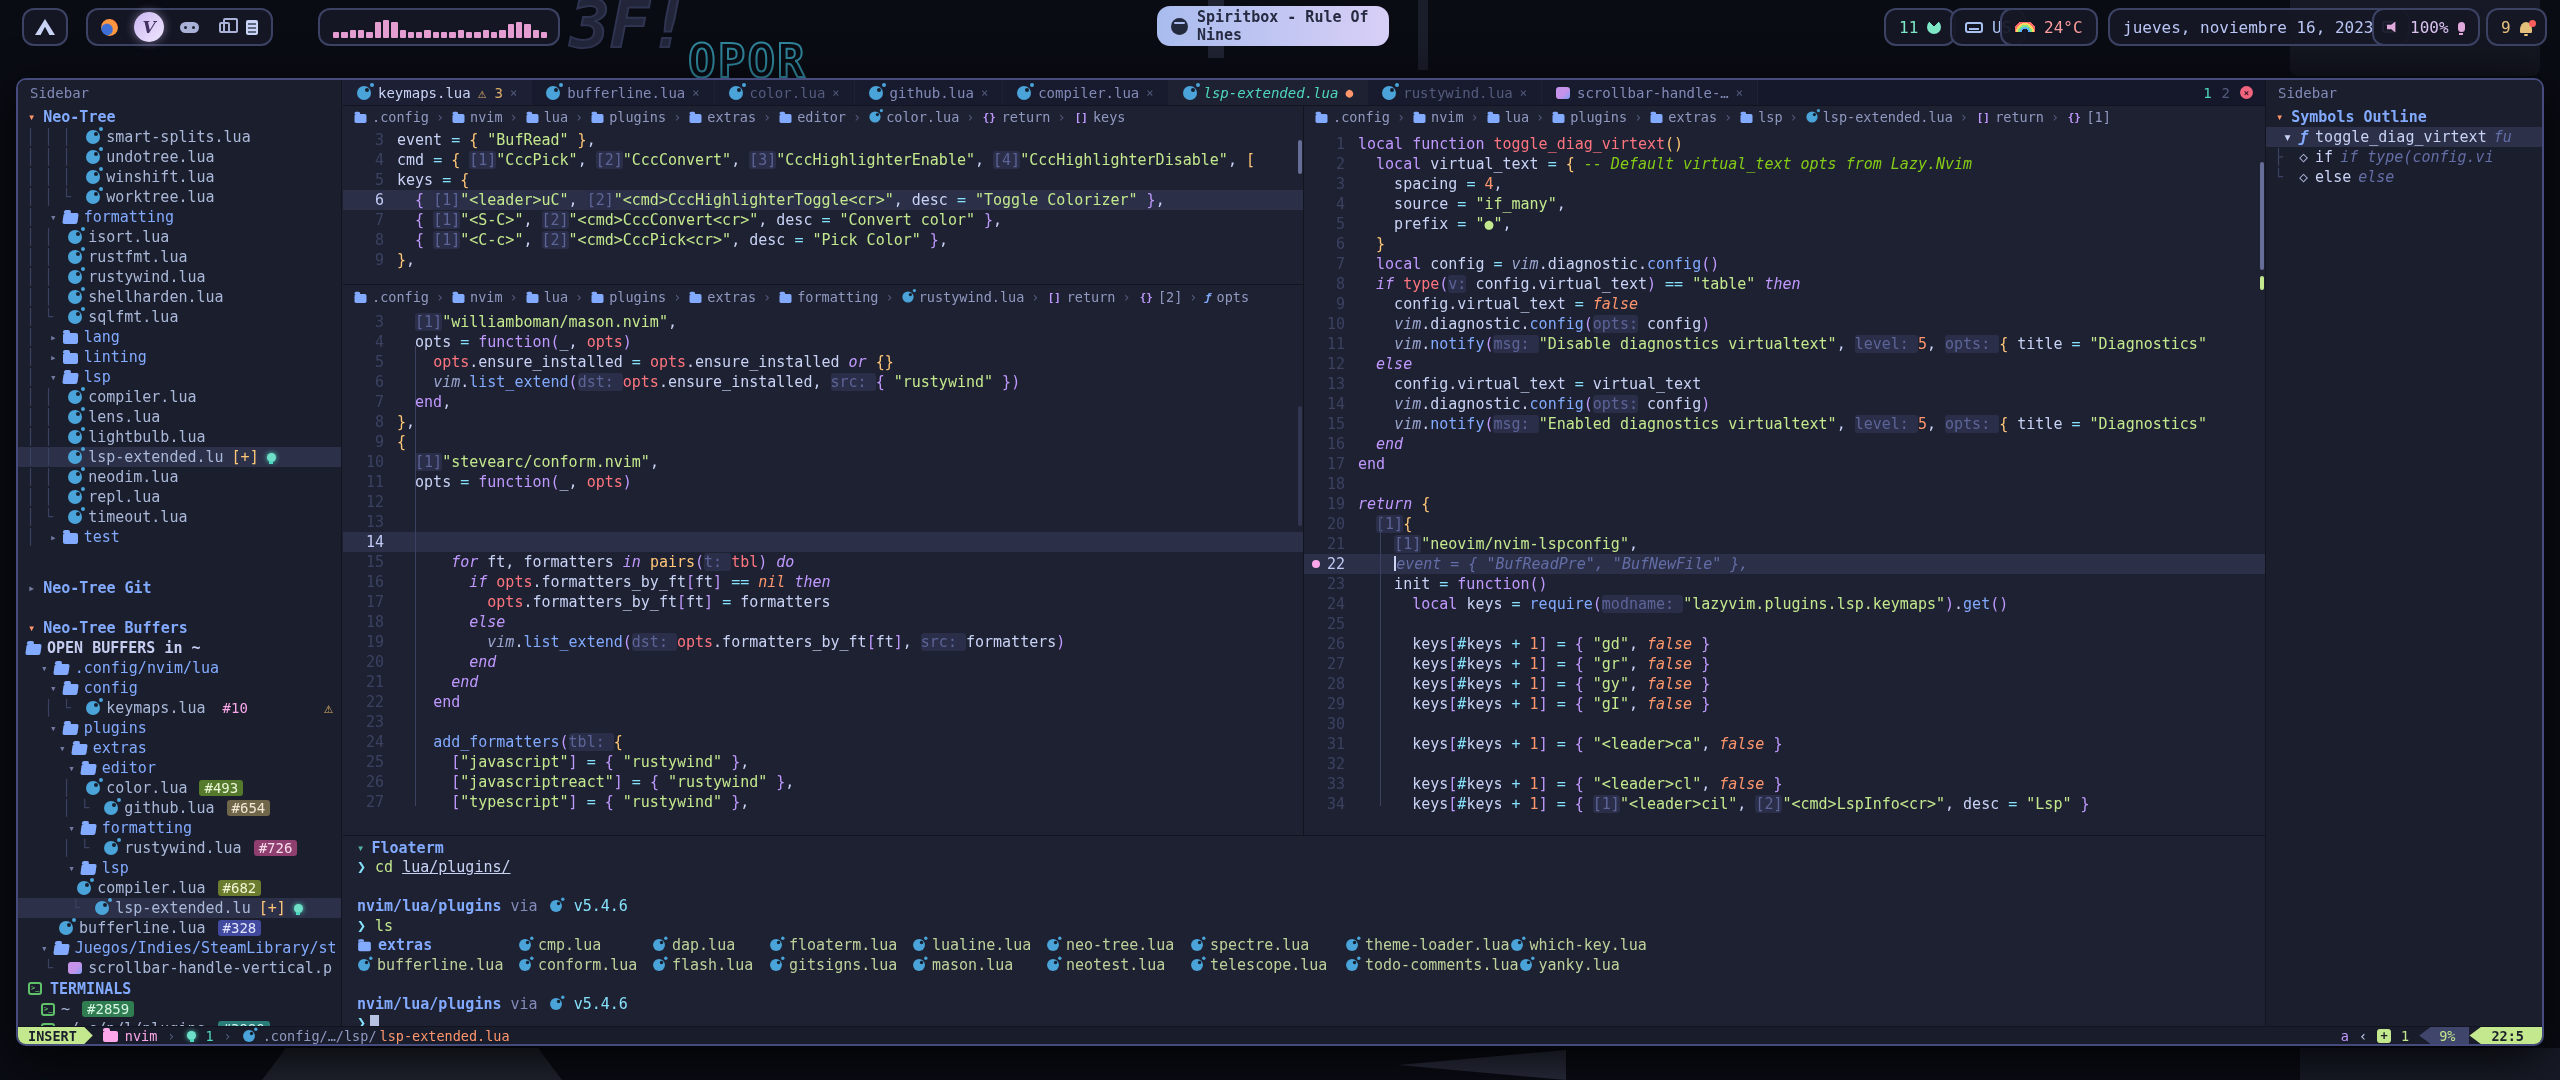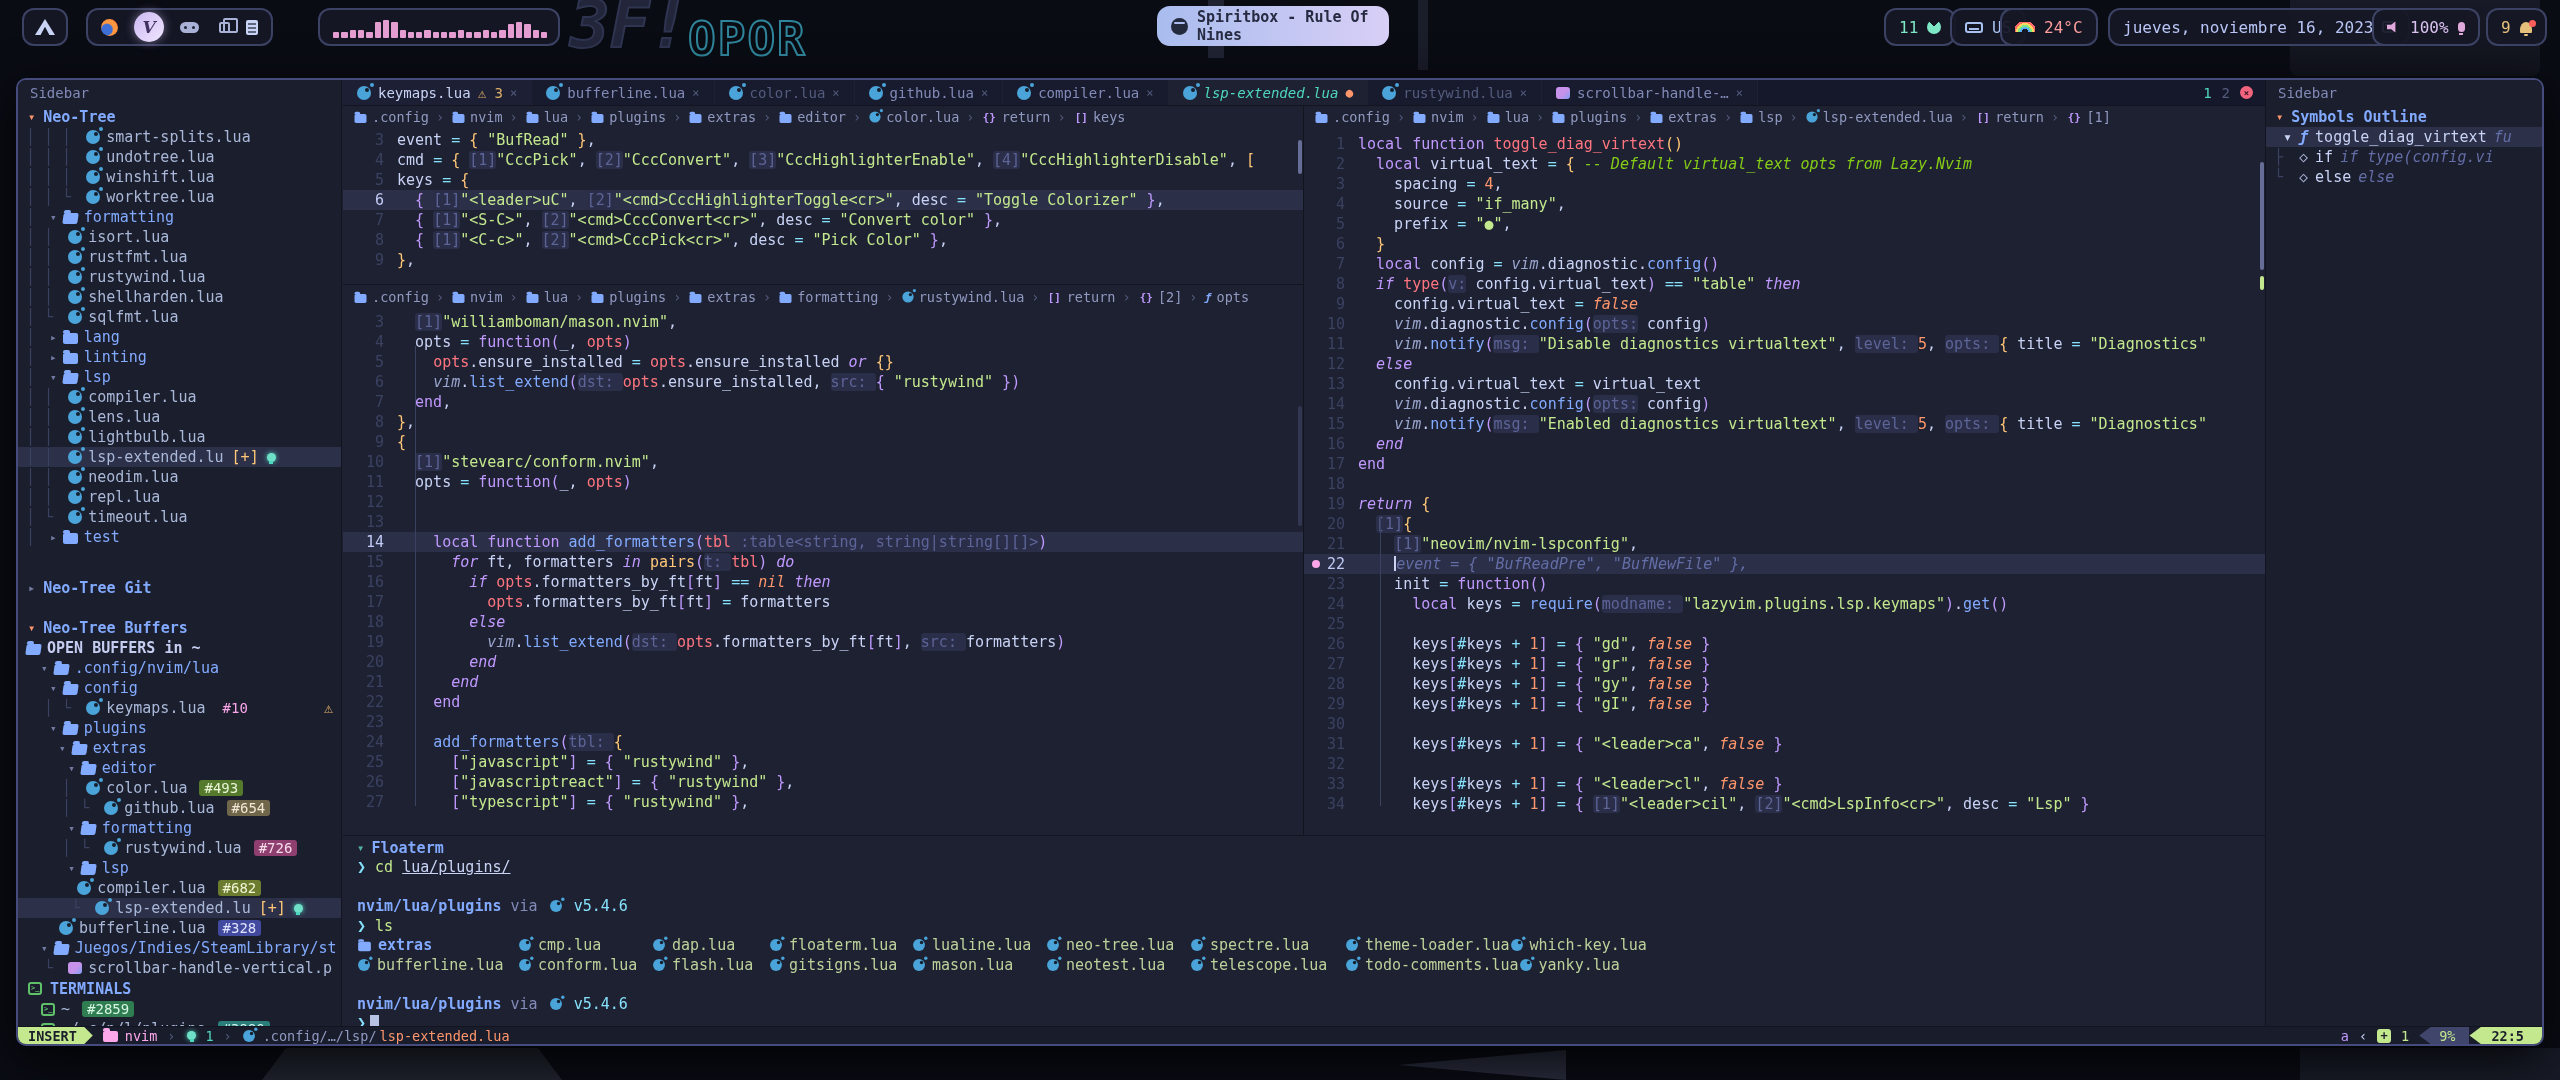--- a/index.html
+++ b/index.html
@@ -1,21 +1,21 @@
 <!DOCTYPE html>
 <html><head>
 <meta charset="utf-8">
 <style>
   *{box-sizing:border-box}
   html,body{margin:0;padding:0}
   body{width:2560px;height:1080px;background:#0a0c14;font-family:"DejaVu Sans Mono",monospace;overflow:hidden;position:relative;color:#c8d3f5}
   
   .decor{position:absolute;pointer-events:none}
   .g1{left:570px;top:-14px;font-size:66px;font-weight:bold;font-style:italic;color:#23263a;-webkit-text-stroke:2px #2f3450}
-  .g2{left:688px;top:12px;font-size:46px;font-weight:bold;letter-spacing:2px;color:transparent;-webkit-text-stroke:2px #3fb9d5;opacity:.7}
+  .g2{left:688px;top:34px;font-size:46px;font-weight:bold;letter-spacing:2px;color:transparent;-webkit-text-stroke:2px #3fb9d5;opacity:.7}
   .slab1{left:1208px;top:0;width:16px;height:58px;background:#262a3a;opacity:.8}
   .slab2{left:1418px;top:0;width:10px;height:70px;background:#1e2230;opacity:.8}
   .slab3{left:2290px;top:0;width:250px;height:76px;background:linear-gradient(#1a1d2b,#14161f);opacity:.8;border-radius:0 0 8px 8px}
   .b1{left:262px;top:1048px;width:300px;height:32px;background:#20232f;clip-path:polygon(8% 0,92% 0,100% 100%,0 100%)}
   .b2{left:1398px;top:1050px;width:168px;height:30px;background:#272b3a;clip-path:polygon(100% 0,100% 100%,0 50%)}
   .b3{left:2300px;top:1048px;width:260px;height:32px;background:#181b27}
   
   .module{position:absolute;top:8px;height:38px;background:#151825ee;border:2px solid #3c4263;border-radius:12px;display:flex;align-items:center;gap:9px;padding:0 13px;color:#b9c5f5;font-size:16px;z-index:5}
   .notifpill{position:absolute;top:6px;left:1157px;width:232px;height:40px;border-radius:13px;background:linear-gradient(90deg,#a9bcee,#d8cff6);color:#262b41;font-weight:bold;font-size:15px;display:flex;align-items:center;gap:9px;padding:0 14px;z-index:6}
   .ws{display:flex;align-items:center;gap:16px}
@@ -512,21 +512,20 @@
             <div class="ct"><span class="tk-v">  opts </span><span class="tk-o">= </span><span class="tk-k">function</span><span class="tk-pu">(</span><span class="tk-v">_, </span><span class="tk-pr">opts</span><span class="tk-pu">)</span></div>
           </div>
           <div class="cl">
             <div class="gut">12</div>
           </div>
           <div class="cl">
             <div class="gut">13</div>
           </div>
           <div class="cl hl">
             <div class="gut">14</div>
-            <div class="ct"><span class="tk-v">    </span><span class="tk-k">local </span><span class="tk-k">function </span><span class="tk-f">add_formatters</span><span class="tk-pu">(</span><span class="tk-pr">tbl </span><span class="tk-h">:table&lt;string, string|string[][]&gt;</span><span class="tk-pu">)</span></div>
           </div>
           <div class="cl">
             <div class="gut">15</div>
             <div class="ct"><span class="tk-v">      </span><span class="tk-ki">for </span><span class="tk-v">ft, formatters </span><span class="tk-ki">in </span><span class="tk-fy">pairs</span><span class="tk-pu">(</span><span class="tk-h">t: </span><span class="tk-pr">tbl</span><span class="tk-pu">) </span><span class="tk-ki">do</span></div>
           </div>
           <div class="cl">
             <div class="gut">16</div>
             <div class="ct"><span class="tk-v">        </span><span class="tk-ki">if </span><span class="tk-pr">opts</span><span class="tk-v">.formatters_by_ft</span><span class="tk-pu">[</span><span class="tk-v">ft</span><span class="tk-pu">] </span><span class="tk-o">== </span><span class="tk-b">nil </span><span class="tk-ki">then</span></div>
           </div>
           <div class="cl">

